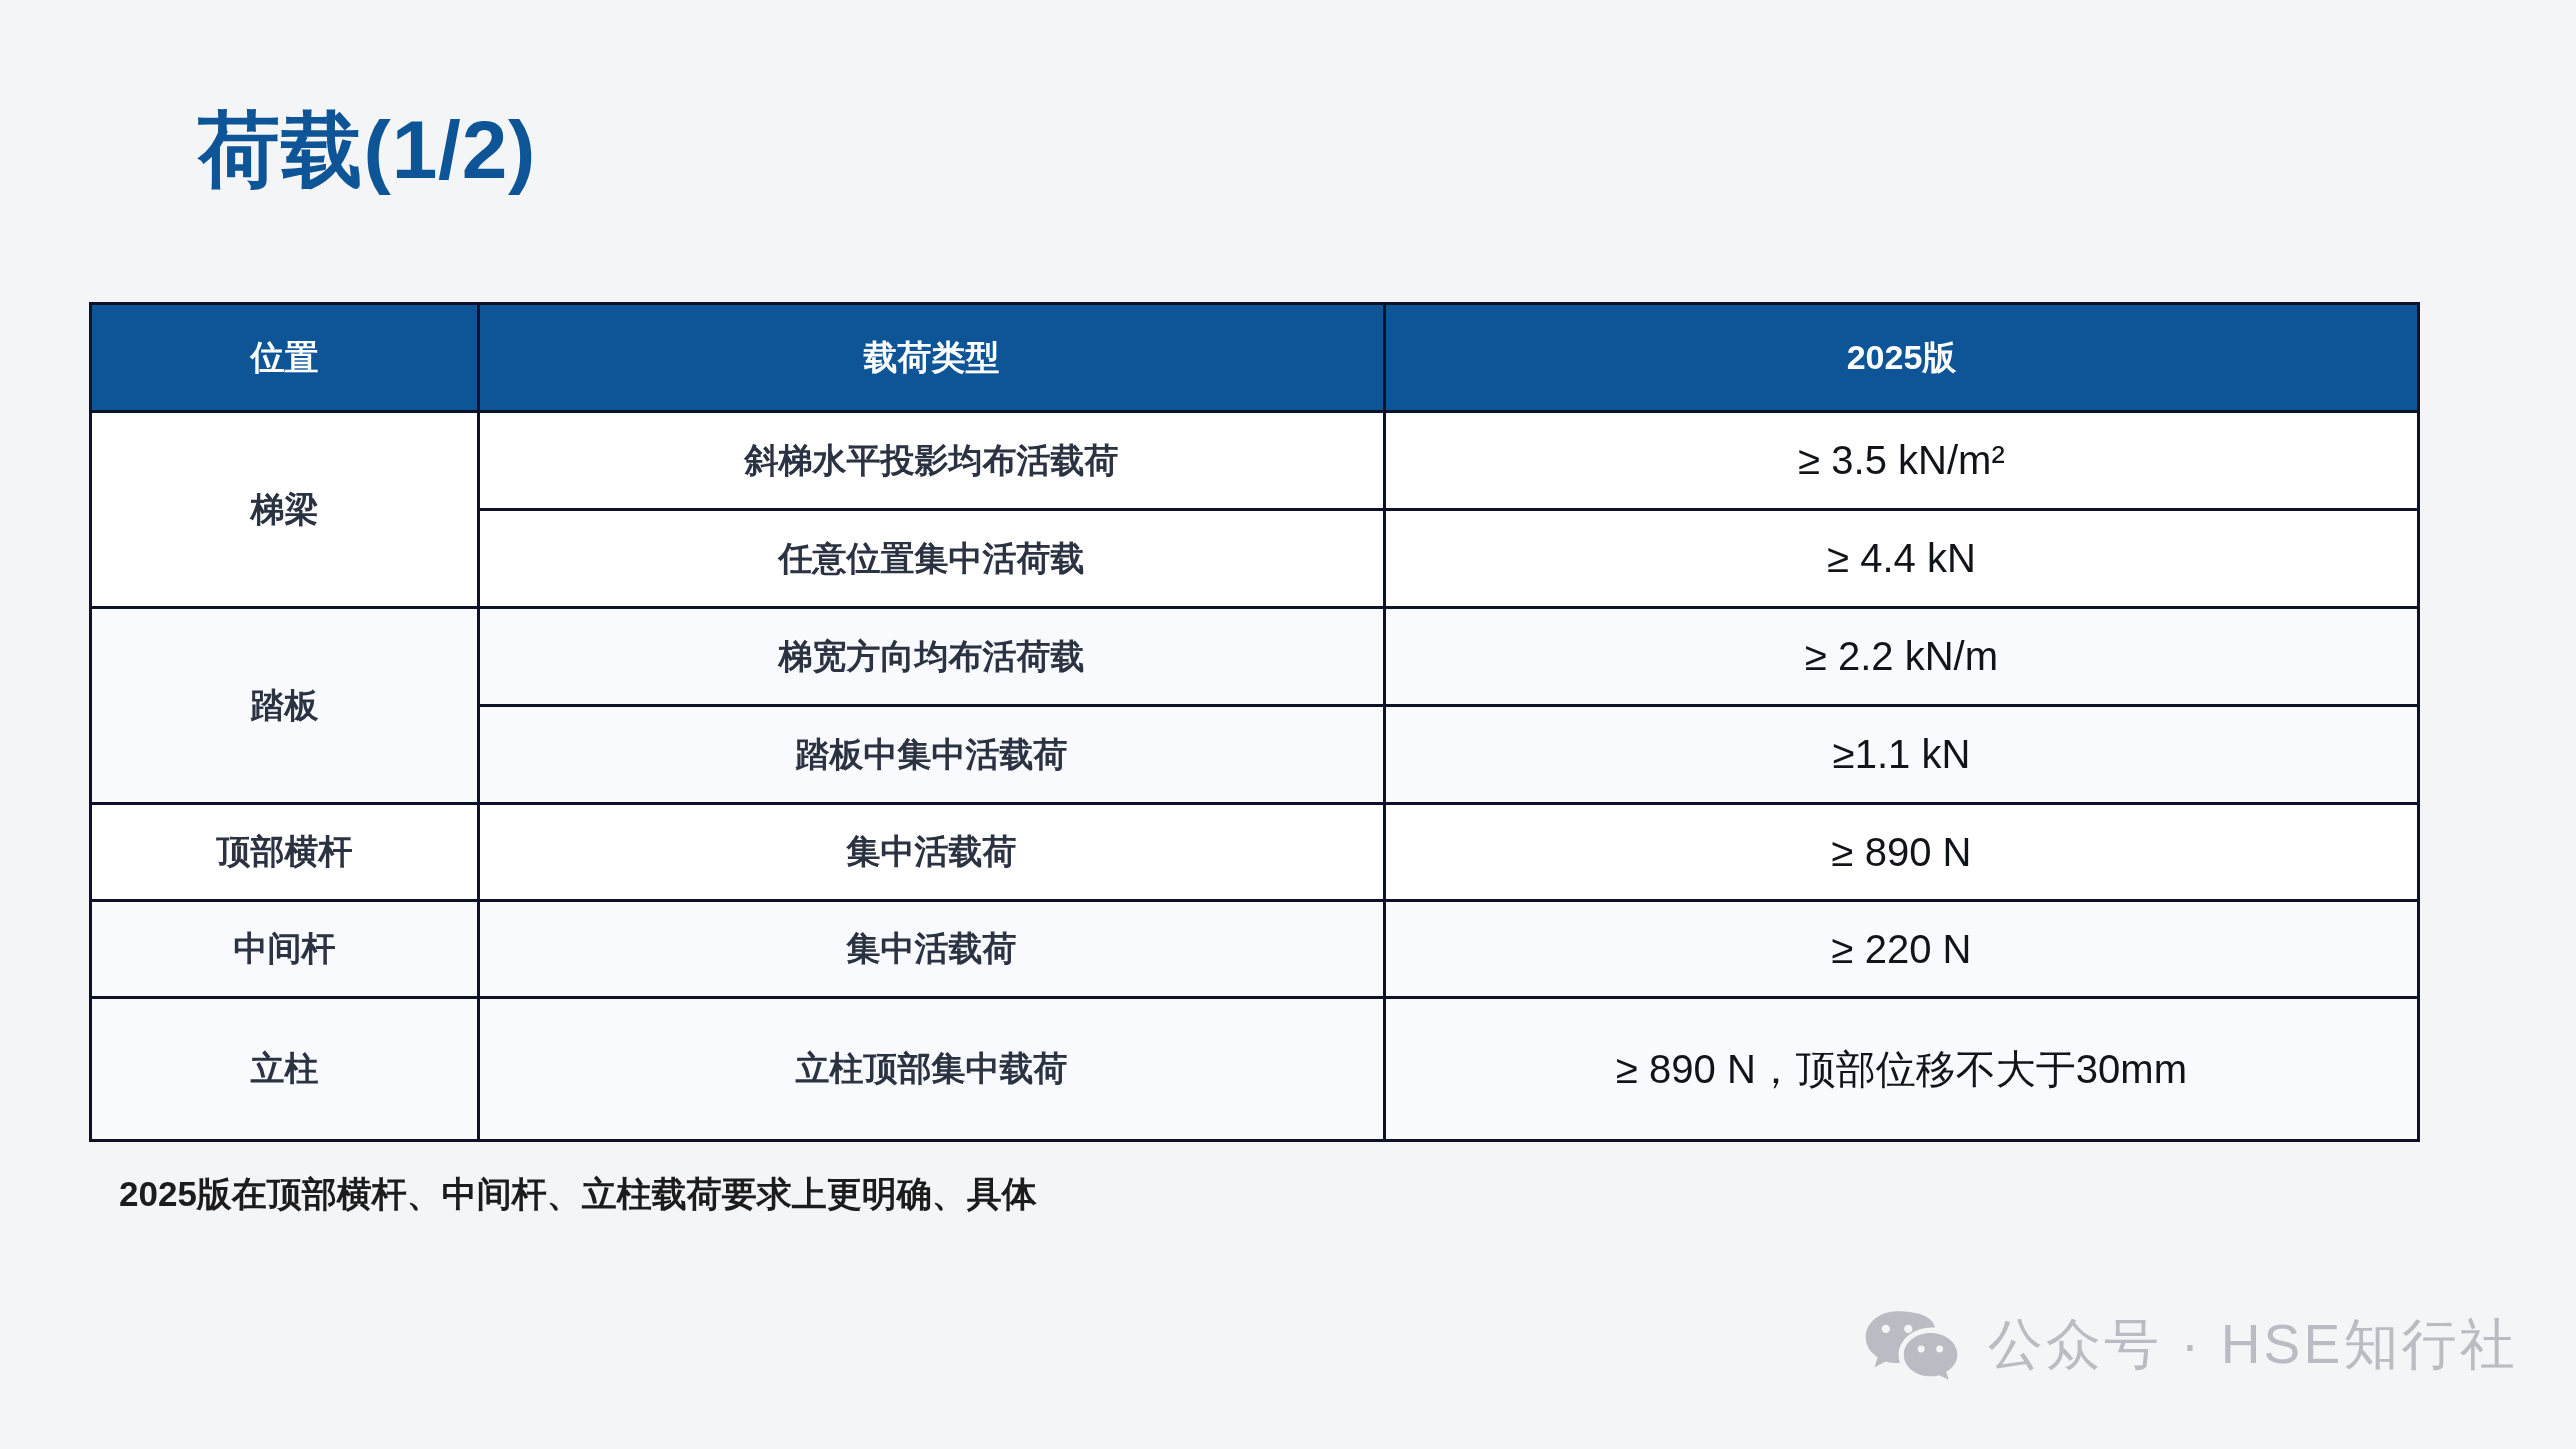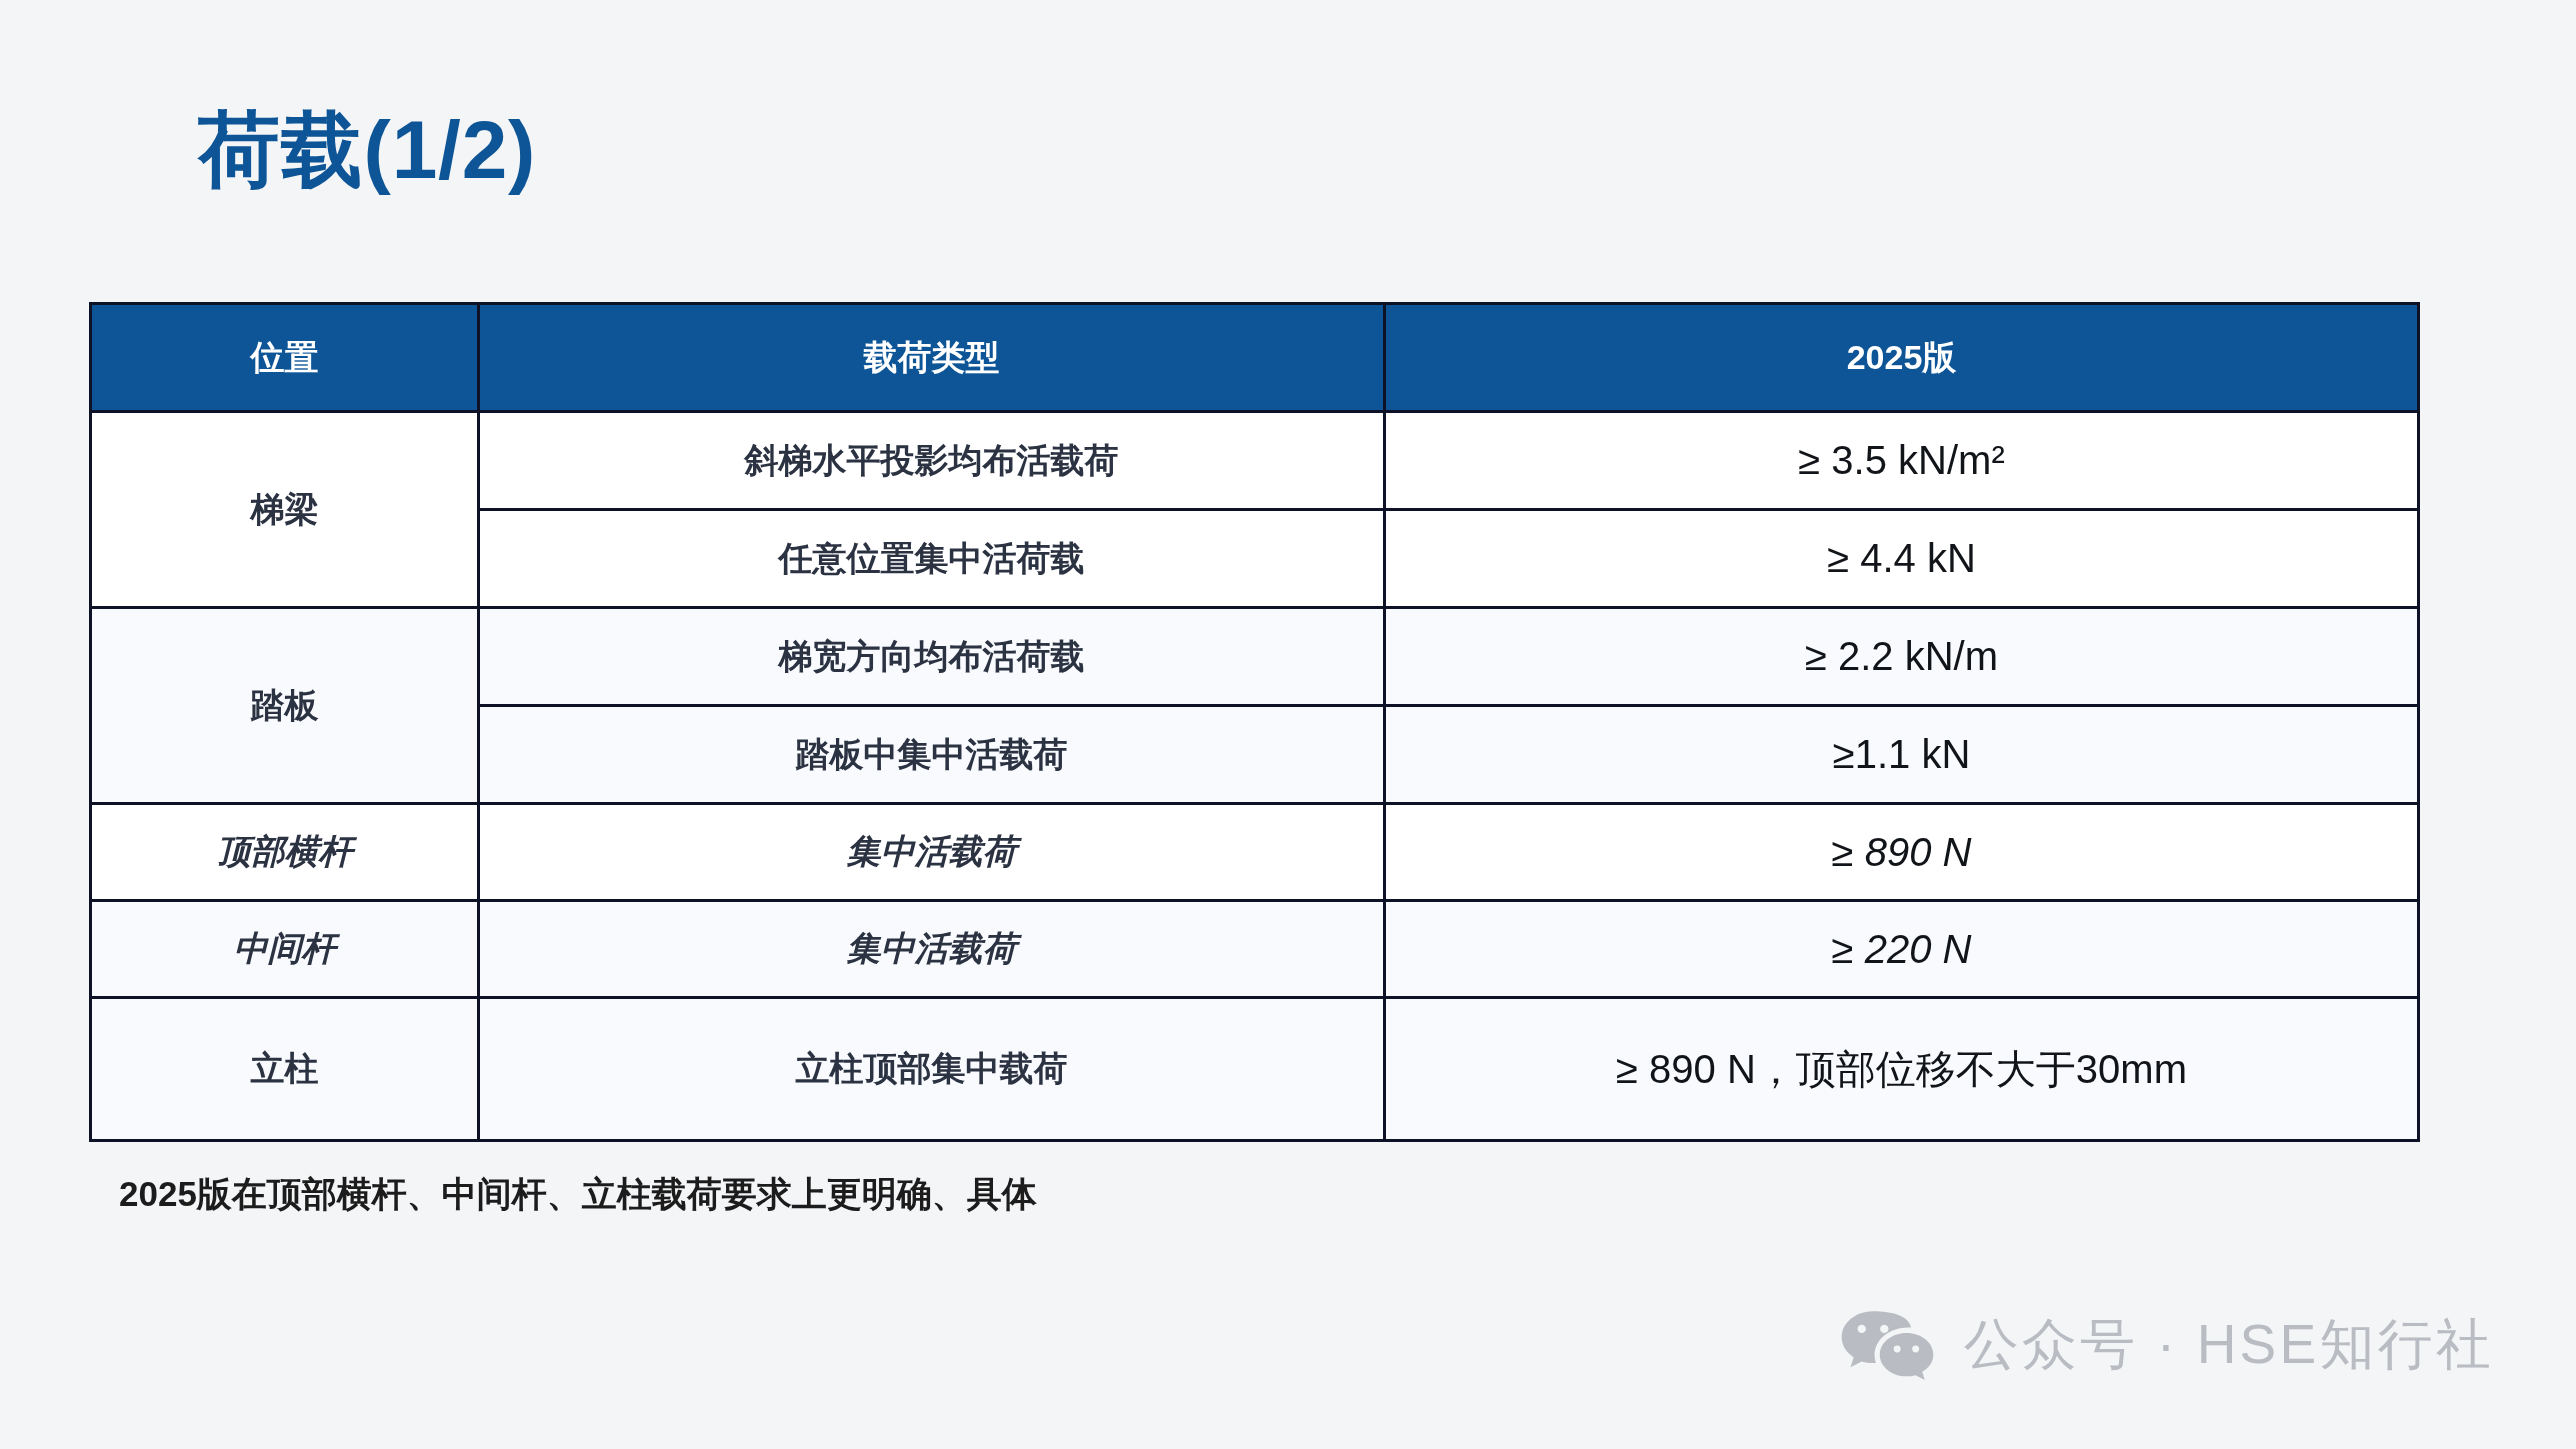--- a/index.html
+++ b/index.html
@@ -79,38 +79,38 @@
     font-size: 34px;
     font-weight: bold;
   }
   .load-table tbody td.val-cell {
     font-weight: normal;
     font-size: 40px;
     color: #111418;
   }
 
   .r-tall  { height: 98px; }
-  .r-mid   { height: 97px; font-style: italic; }
+  .r-mid   { height: 97px; }
   .r-last  { height: 143px; }
 
   
   .footnote {
     position: absolute;
     left: 119px;
     top: 1171px;
     font-size: 35px;
     font-weight: bold;
     color: #1c1c1c;
     white-space: nowrap;
   }
 
   
   .watermark {
     position: absolute;
-    right: 82px;
+    right: 58px;
     top: 1308px;
     display: flex;
     align-items: center;
     gap: 29px;
     opacity: 1;
   }
   .wm-icon {
     width: 95px;
     height: 74px;
     position: relative;

